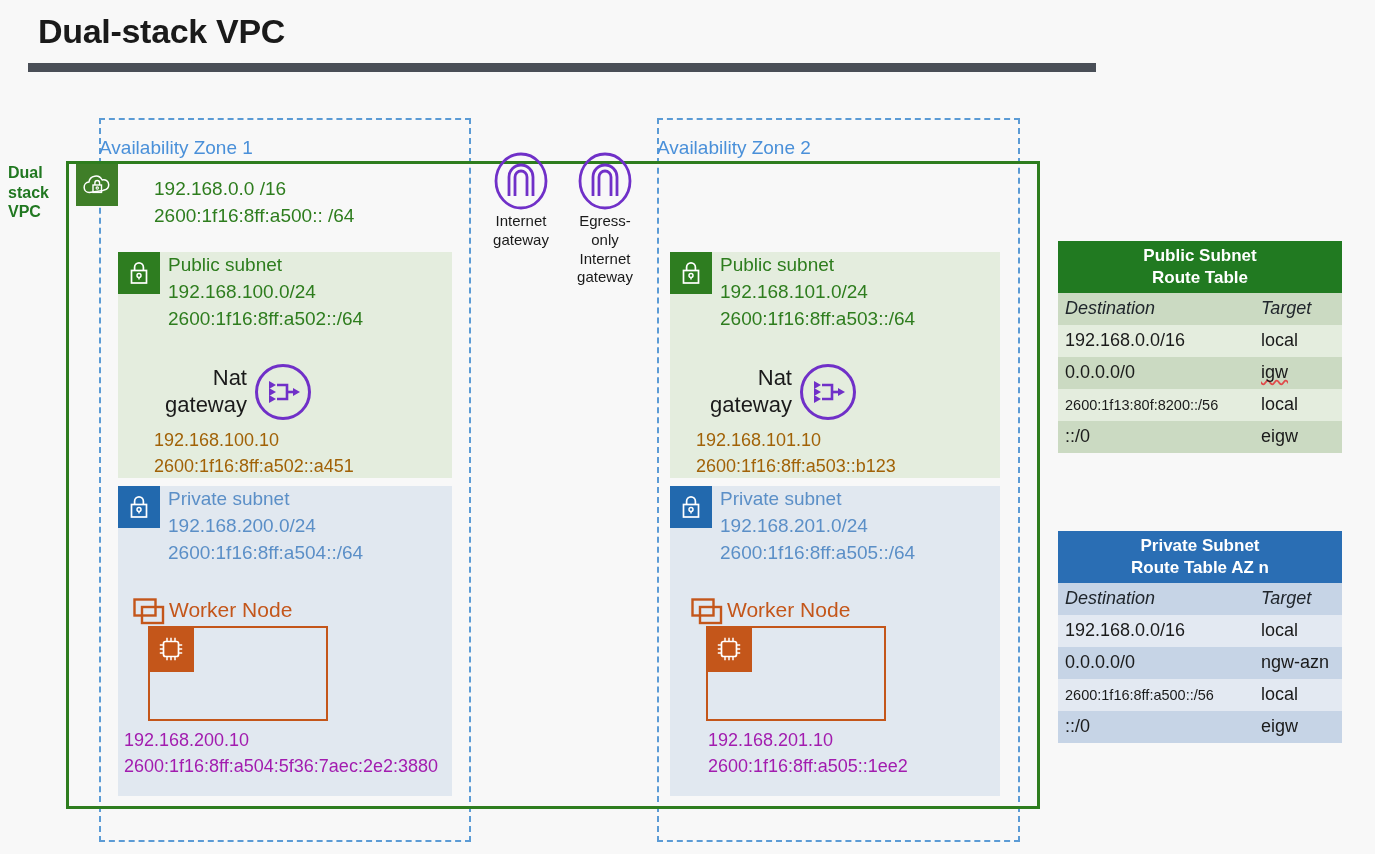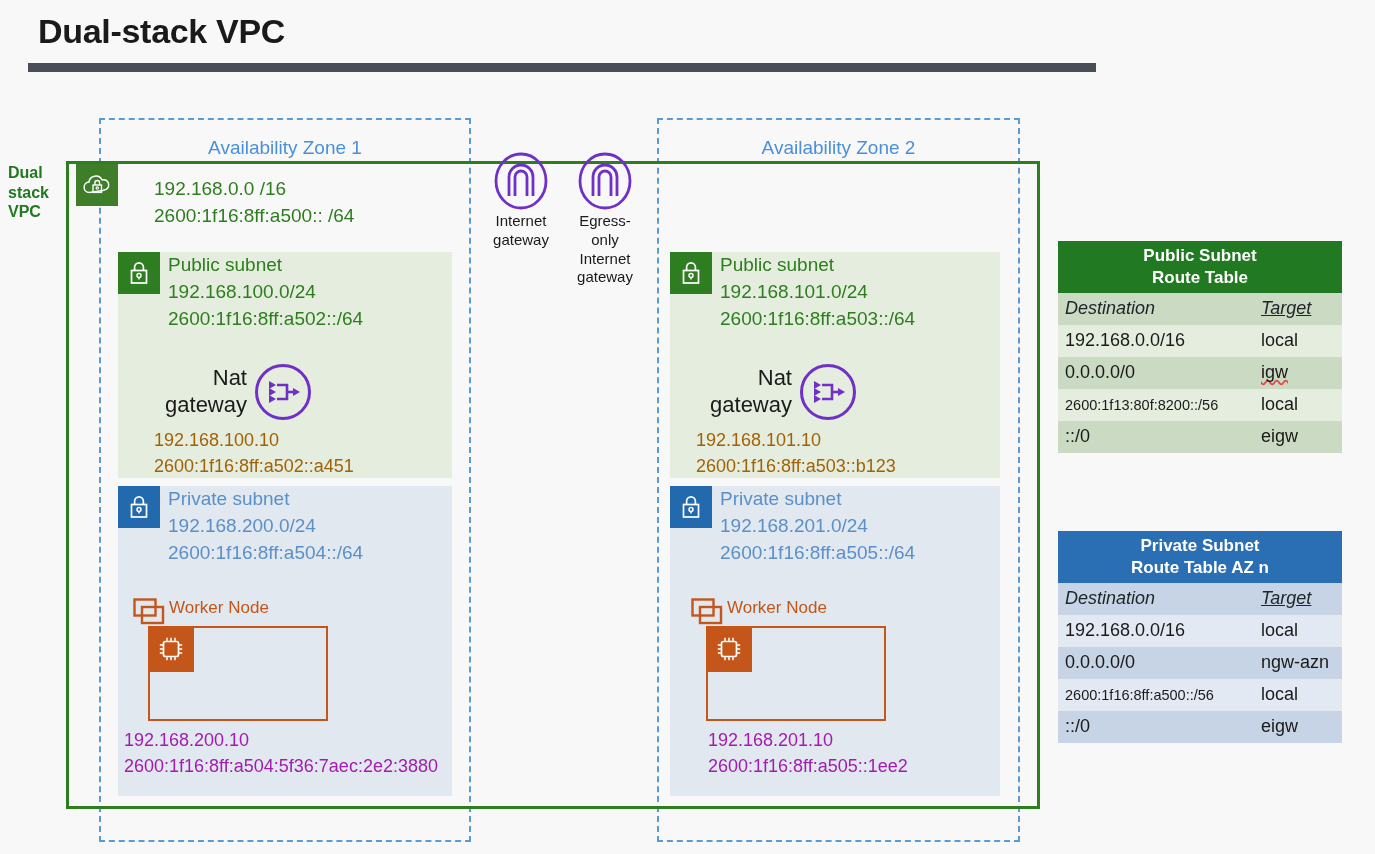--- a/index.html
+++ b/index.html
@@ -45,21 +45,21 @@
 
   
   .az-box {
     position: absolute; top: 118px; height: 724px;
     border: 2px dashed #5B9BD5; background: transparent;
   }
   .az1 { left: 99px; width: 372px; }
   .az2 { left: 657px; width: 363px; }
   .az-title {
     position: absolute; top: 137px;
-    font-size: 19px; color: #4A90D9; text-align: center;
+    font-size: 19px; color: #4A90D9; 
     z-index: 3;
   }
   .az1-title { left: 99px; width: 372px; }
   .az2-title { left: 657px; width: 363px; }
 
   
   .vpc-cidr {
     position: absolute; left: 154px; top: 176px;
     font-size: 19px; color: #2E7D1E; line-height: 1.42;
     z-index: 3;
@@ -114,21 +114,21 @@
   
   .worker { position: absolute; }
   .worker1 { left: 133px; top: 598px; }
   .worker2 { left: 691px; top: 598px; }
   .worker-group-icon {
     position: absolute; left: 0px; top: 0px;
     width: 40px; height: 34px;
   }
   .worker-title {
     position: absolute; left: 36px; top: 0px;
-    font-size: 17px; color: #C4561A; white-space: nowrap;
+    font-size: 21px; color: #C4561A; white-space: nowrap;
   }
   .worker-rect {
     position: absolute; left: 15px; top: 28px;
     width: 180px; height: 95px;
     border: 2px solid #C4561A; background: transparent;
   }
   .worker-chip {
     position: absolute; left: 15px; top: 28px;
     width: 46px; height: 46px; background: #C4561A;
     display: flex; align-items: center; justify-content: center;
@@ -158,21 +158,21 @@
   .rt-priv { top: 531px; }
   .rt-head {
     text-align: center; color: #FFFFFF; font-weight: bold;
     font-size: 17px; line-height: 1.28; padding: 7px 4px;
   }
   .rt-pub .rt-head  { background: #217A21; }
   .rt-priv .rt-head { background: #2A6EB4; }
 
   .rt td { padding: 4px 7px; vertical-align: middle; height: 32px; }
   .rt .col-dest { width: 196px; }
-  .rt .col-targ { width: 88px; text-decoration: underline; }
+  .rt .col-targ { width: 88px; }
 
   .rt-colhdr td { font-style: italic; font-size: 18px; color: #20262C; }
   .rt-pub  .rt-colhdr td { background: #CBDAC2; }
   .rt-priv .rt-colhdr td { background: #C6D4E6; }
 
   .rt-pub  tr.band-a td { background: #E4EDDE; }
   .rt-pub  tr.band-b td { background: #CBDAC2; }
   .rt-priv tr.band-a td { background: #E3E9F2; }
   .rt-priv tr.band-b td { background: #C6D4E6; }
 

